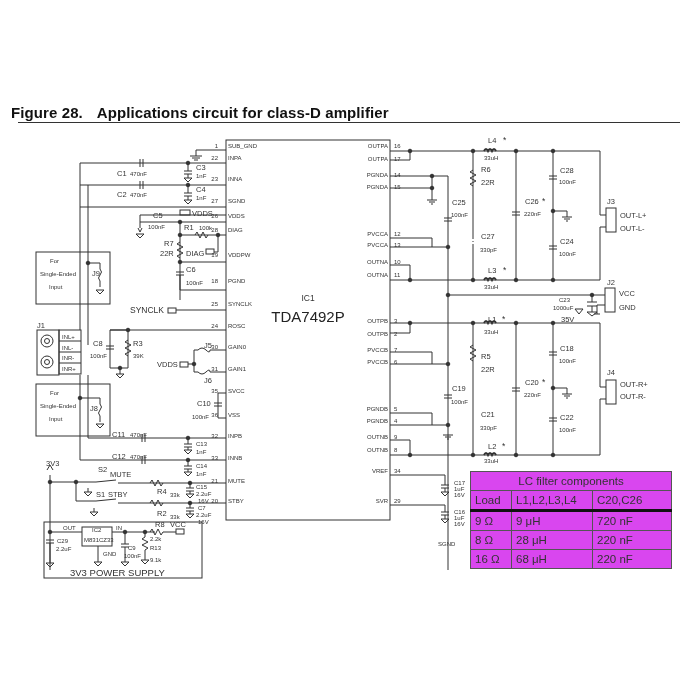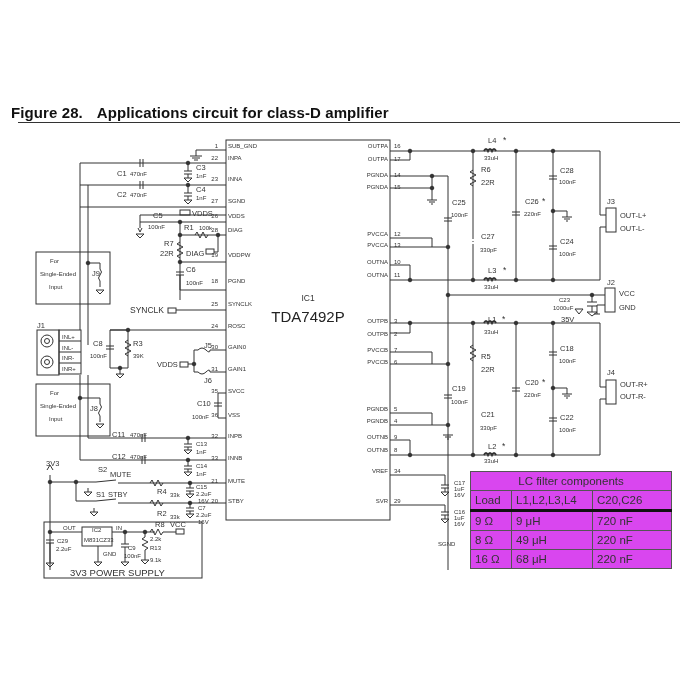--- a/index.html
+++ b/index.html
@@ -512,21 +512,21 @@
     <td class="c1">L1,L2,L3,L4</td>
     <td class="c2">C20,C26</td>
   </tr>
   <tr>
     <td>9 Ω</td>
     <td>9 μH</td>
     <td>720 nF</td>
   </tr>
   <tr>
     <td>8 Ω</td>
-    <td>49 μH</td>
+    <td>28 μH</td>
     <td>220 nF</td>
   </tr>
   <tr>
     <td>16 Ω</td>
     <td>68 μH</td>
     <td>220 nF</td>
   </tr>
 </tbody>
   </table>
 

